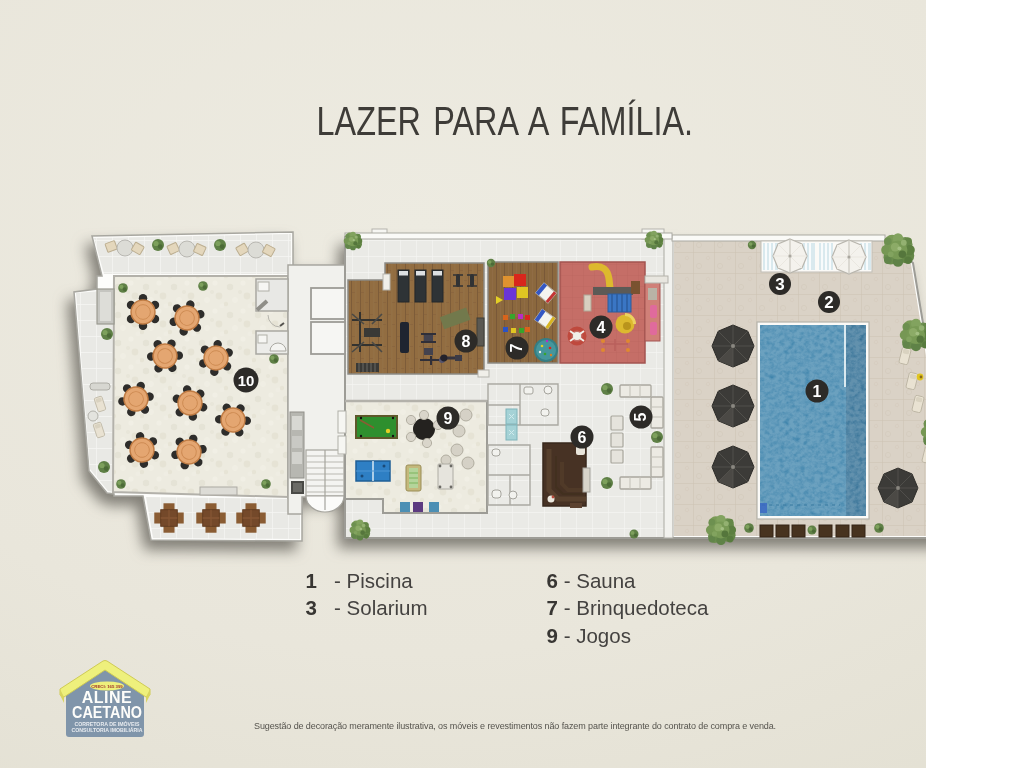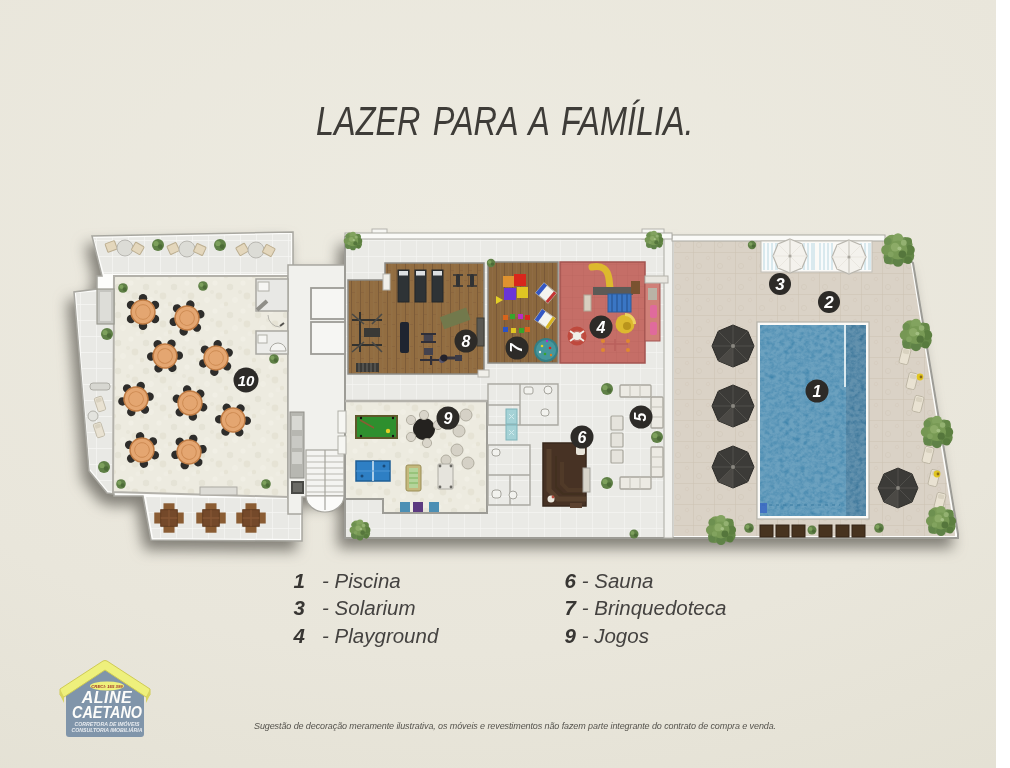--- a/index.html
+++ b/index.html
@@ -1,18 +1,18 @@
 <!DOCTYPE html>
 <html><head>
 <meta charset="utf-8">
 <style>
 html,body{margin:0;padding:0}
-#page{position:relative;width:996px;height:768px;overflow:hidden;
+#page{position:relative;width:926px;height:768px;overflow:hidden;
 background:radial-gradient(ellipse 120% 100% at 45% 30%, #edebe1 0%, #e9e6db 55%, #e1ded0 100%);
-font-family:"Liberation Sans",sans-serif;font-style:italic;}
+font-family:"Liberation Sans",sans-serif;}
 #title{position:absolute;left:0;top:99px;width:1010px;text-align:center;
 font-size:40px;color:#3e3c38;letter-spacing:0px;word-spacing:4px;font-weight:400;
 transform:scaleX(.81);transform-origin:504px 0;}
 .leg{position:absolute;color:#444240;font-size:20.5px;white-space:nowrap;}
 .leg b{font-weight:bold;color:#383633;display:inline-block;text-align:right;}
 #disc{position:absolute;left:10px;top:721px;width:1010px;text-align:center;font-size:9px;letter-spacing:-0.1px;color:#55534d;}
 </style>
 </head>
 <body>
 <div id="page">
@@ -658,27 +658,26 @@
 
 <use href="#tree" transform="translate(937,432) scale(1.4)"></use>
 
 <use href="#tree" transform="translate(941,521) scale(1.3)"></use>
 
 <use href="#tree" transform="translate(721,530) scale(1.3)"></use>
 </g>
 
 </svg>
 
-<div class="leg" style="left:285px;top:567px;width:230px;line-height:27.4px">
+<div class="leg" style="left:297px;top:567px;width:230px;line-height:27.4px">
 <div><b style="width:20px">1</b>&nbsp; &nbsp;- Piscina</div>
 <div><b style="width:20px">3</b>&nbsp; &nbsp;- Solarium</div>
-<div><b style="width:20px">4</b>&nbsp; &nbsp;- Playground</div>
 </div>
 
-<div class="leg" style="left:542px;top:567px;width:230px;line-height:27.4px">
+<div class="leg" style="left:524px;top:567px;width:230px;line-height:27.4px">
 <div><b style="width:34px">6</b> - Sauna</div>
 <div><b style="width:34px">7</b> - Brinquedoteca</div>
 <div><b style="width:34px">9</b> - Jogos</div>
 </div>
 
 <svg width="96" height="80" viewBox="0 0 96 80" style="position:absolute;left:57px;top:659px">
 
 <path d="M9 32 L48 6 L87 32 L87 75 Q87 78 84 78 L12 78 Q9 78 9 75 Z" fill="#8095aa"></path>
 
 <path d="M3 30 L46 2 Q48 1 50 2 L93 30 L93 36 L89 38 L48 11 L7 38 L3 36 Z" fill="#eef07c" stroke="#cfcb54" stroke-width="1"></path>

